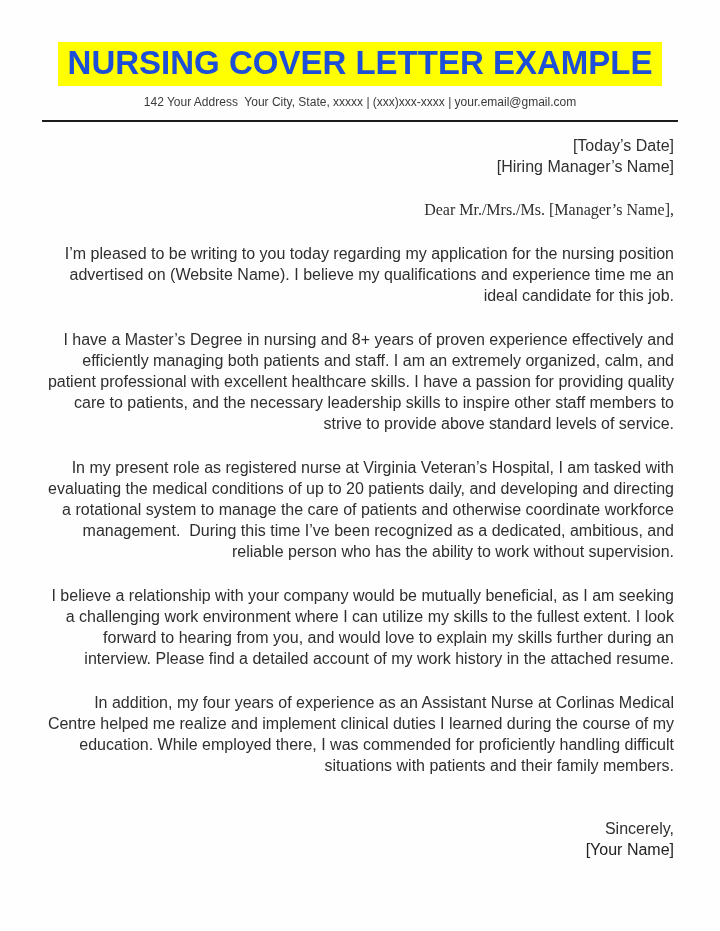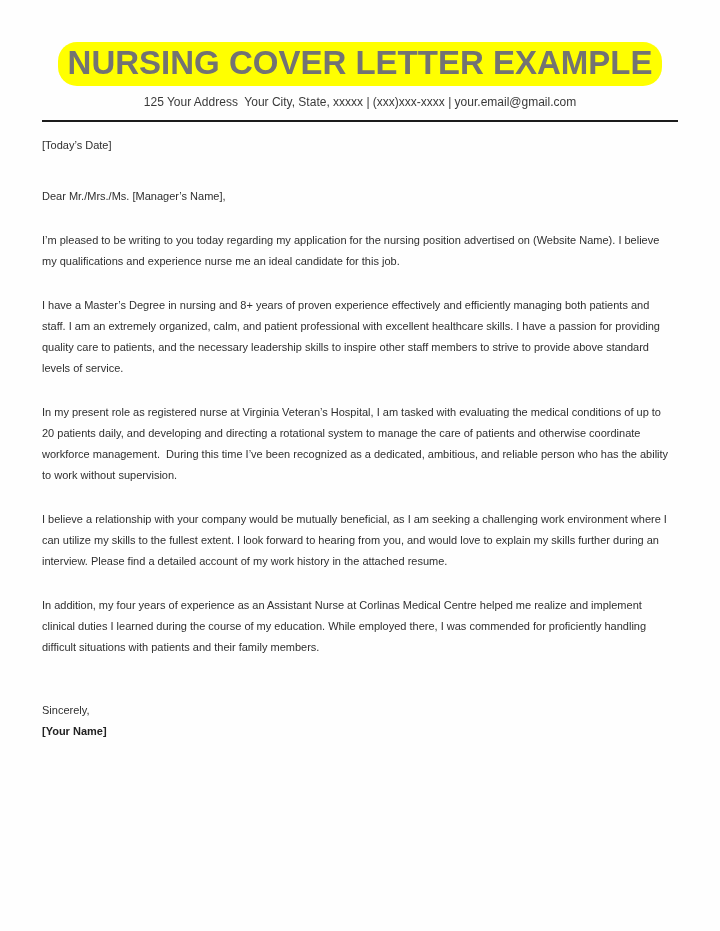--- a/index.html
+++ b/index.html
@@ -17,88 +17,90 @@
     overflow: hidden;
     box-sizing: border-box;
   }
   .header {
     text-align: center;
     padding-top: 42px;
   }
   .title-highlight {
     display: inline-block;
     background: #ffff00;
-    color: #737373;
+    color: #1d4ed8;
     font-size: 33px;
     font-weight: bold;
     letter-spacing: 0px;
     padding: 4px 10px 5px 10px;
     line-height: 1.05;
-    border-radius: 19px;
   }
   .contact-line {
     margin-top: 9px;
     font-size: 12px;
     color: #3a3a3a;
     white-space: pre;
   }
   .header-divider {
     border: none;
     border-top: 2.5px solid #1c1c1c;
     margin: 11px 42px 0 42px;
   }
   .letter {
     margin: 13px 46px 0 42px;
-    font-size: 11px;
+    font-size: 16px;
     line-height: 21px;
     color: #2f2f2f;
+    text-align: right;
   }
   .line {
     margin: 0;
     white-space: pre-wrap;
   }
   .block-gap {
     height: 10px;
   }
   .salutation {
-    margin: 20px 0 0 0;
+    margin: 12px 0 0 0;
+    font-family: Liberation Serif, serif;
   }
   .letter p.body-par {
     margin: 23px 0 0 0;
     white-space: pre-wrap;
   }
   .closing-block {
     margin-top: 42px;
   }
   .signature {
-    font-weight: bold;
+    font-weight: normal;
     color: #222222;
   }
 </style>
 </head>
 <body>
 
 <div class="page">
 
   <div class="header">
     <div class="title-highlight">NURSING COVER LETTER EXAMPLE</div>
-    <div class="contact-line">125 Your Address  Your City, State, xxxxx | (xxx)xxx-xxxx | your.email@gmail.com</div>
+    <div class="contact-line">142 Your Address  Your City, State, xxxxx | (xxx)xxx-xxxx | your.email@gmail.com</div>
     <hr class="header-divider">
   </div>
 
   <div class="letter">
 
     <p class="line">[Today’s Date]</p>
+    <p class="line">[Hiring Manager’s Name]</p>
 
     <div class="block-gap"></div>
 
 
     <p class="line salutation">Dear Mr./Mrs./Ms. [Manager’s Name],</p>
 
-    <p class="body-par">I’m pleased to be writing to you today regarding my application for the nursing position advertised on (Website Name). I believe my qualifications and experience nurse me an ideal candidate for this job.</p>
+    <p class="body-par">I’m pleased to be writing to you today regarding my application for the nursing position advertised on (Website Name). I believe my qualifications and experience time me an ideal candidate for this job.</p>
     <p class="body-par">I have a Master’s Degree in nursing and 8+ years of proven experience effectively and efficiently managing both patients and staff. I am an extremely organized, calm, and patient professional with excellent healthcare skills. I have a passion for providing quality care to patients, and the necessary leadership skills to inspire other staff members to strive to provide above standard levels of service.</p>
     <p class="body-par">In my present role as registered nurse at Virginia Veteran’s Hospital, I am tasked with evaluating the medical conditions of up to 20 patients daily, and developing and directing a rotational system to manage the care of patients and otherwise coordinate workforce management.  During this time I’ve been recognized as a dedicated, ambitious, and reliable person who has the ability to work without supervision.</p>
     <p class="body-par">I believe a relationship with your company would be mutually beneficial, as I am seeking a challenging work environment where I can utilize my skills to the fullest extent. I look forward to hearing from you, and would love to explain my skills further during an interview. Please find a detailed account of my work history in the attached resume.</p>
     <p class="body-par">In addition, my four years of experience as an Assistant Nurse at Corlinas Medical Centre helped me realize and implement clinical duties I learned during the course of my education. While employed there, I was commended for proficiently handling difficult situations with patients and their family members.</p>
 
     <div class="closing-block">
       <p class="line">Sincerely,</p>
       <p class="line signature">[Your Name]</p>
     </div>
 

